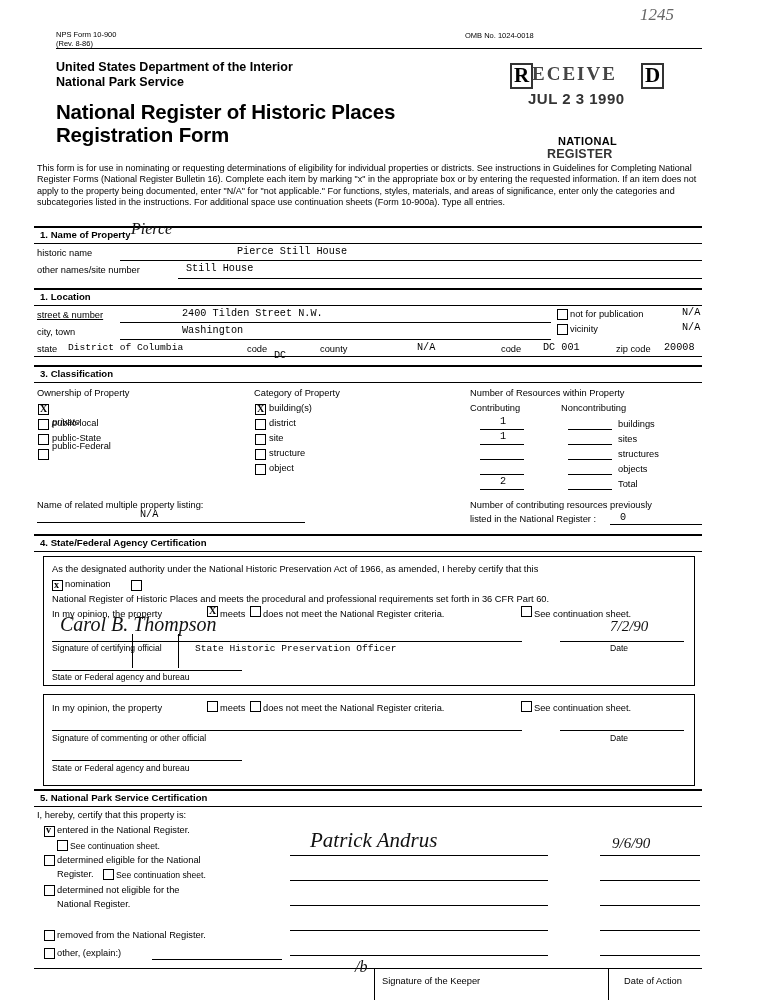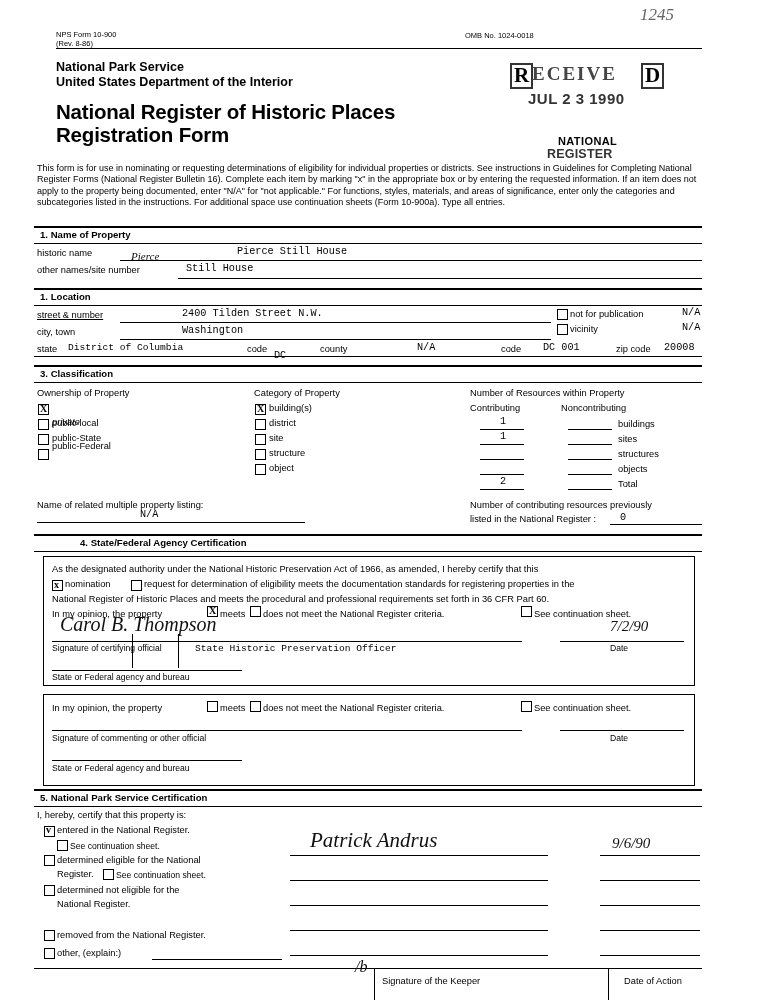--- a/index.html
+++ b/index.html
@@ -46,22 +46,22 @@
   <div class="hdr-form">
     <div>NPS Form 10-900</div>
     <div>(Rev. 8-86)</div>
   </div>
   <div class="hdr-omb">OMB No. 1024-0018</div>
   <div class="penciltop">1245</div>
 
   <div class="hrule" style="left:56px; top:48px; width:646px; height:1px;"></div>
 
   <div class="dept">
+    <div>United States Department of the Interior</div>
     <div>National Park Service</div>
-    <div>United States Department of the Interior</div>
   </div>
 
   <div class="bigtitle">
     <div>National Register of Historic Places</div>
     <div>Registration Form</div>
   </div>
 
   <div class="stamp">
     <div class="stamp-box stamp-r">R</div>
     <div class="stamp-word">ECEIVE</div>
@@ -71,21 +71,21 @@
   <div class="stamp-natl">NATIONAL</div>
   <div class="stamp-reg">REGISTER</div>
 
   <div class="instr">This form is for use in nominating or requesting determinations of eligibility for individual properties or districts. See instructions in Guidelines for Completing National Register Forms (National Register Bulletin 16). Complete each item by marking "x" in the appropriate box or by entering the requested information. If an item does not apply to the property being documented, enter "N/A" for "not applicable." For functions, styles, materials, and areas of significance, enter only the categories and subcategories listed in the instructions. For additional space use continuation sheets (Form 10-900a). Type all entries.</div>
 
   <div class="secbar" style="top:226px;"></div>
   <div class="secttl" style="left:40px; top:229px;">1.  Name of Property</div>
   <div class="hrule" style="left:34px; top:243px; width:668px; height:1px;"></div>
 
   <div class="lbl" style="left:37px; top:248px;">historic name</div>
-  <div class="hand" style="left:131px; top:250px; font-size:11px;">Pierce</div>
+  <div class="hand" style="left:131px; top:220px; font-size:16px;">Pierce</div>
   <div class="val" style="left:190px; top:246px;padding-left:47px;">Pierce Still House</div>
   <div class="ul" style="left:120px; top:260px; width:582px;"></div>
 
   <div class="lbl" style="left:37px; top:265px;">other names/site number</div>
   <div class="val" style="left:186px; top:263px;">Still House</div>
   <div class="ul" style="left:178px; top:278px; width:524px;"></div>
 
   <div class="secbar" style="top:288px;"></div>
   <div class="secttl" style="left:40px; top:291px;">1.  Location</div>
   <div class="hrule" style="left:34px; top:305px; width:668px; height:1px;"></div>
@@ -184,31 +184,30 @@
   <div class="lbl" style="left:37px; top:500px;">Name of related multiple property listing:</div>
   <div class="val" style="left:140px; top:509px;">N/A</div>
   <div class="ul" style="left:37px; top:522px; width:268px;"></div>
 
   <div class="lbl" style="left:470px; top:500px;">Number of contributing resources previously</div>
   <div class="lbl" style="left:470px; top:514px;">listed in the National Register :</div>
   <div class="val" style="left:620px; top:512px;">0</div>
   <div class="ul" style="left:610px; top:524px; width:92px;"></div>
 
   <div class="secbar" style="top:534px;"></div>
-  <div class="secttl" style="left:40px; top:537px;margin-left:40px;">4.   State/Federal Agency Certification</div>
+  <div class="secttl" style="left:40px; top:537px;">4.   State/Federal Agency Certification</div>
   <div class="hrule" style="left:34px; top:551px; width:668px; height:1px;"></div>
 
   <div class="cert-box" style="left:43px; top:556px; width:650px; height:128px;"></div>
   <div class="lbl" style="left:52px; top:564px;">As the designated authority under the National Historic Preservation Act of 1966, as amended, I hereby certify that this</div>
 
   <div class="box" style="left:52px; top:580px;"></div>
   <div class="chk" style="left:54px; top:580px;">x</div>
   <div class="lbl" style="left:65px; top:579px;">nomination</div>
   <div class="box" style="left:131px; top:580px;"></div>
-  <div class="lbl" style="left:144px; top:579px;">request for determination of eligibility meets the documentation standards for registering properties in the</div>
 
   <div class="lbl" style="left:52px; top:594px;">National Register of Historic Places and meets the procedural and professional requirements set forth in 36 CFR Part 60.</div>
 
   <div class="lbl" style="left:52px; top:609px;">In my opinion, the property</div>
   <div class="box" style="left:207px; top:606px;"></div>
   <div class="chk" style="left:209px; top:606px;">X</div>
   <div class="lbl" style="left:220px; top:609px;">meets</div>
   <div class="box" style="left:250px; top:606px;"></div>
   <div class="lbl" style="left:263px; top:609px;">does not meet the National Register criteria.</div>
   <div class="box" style="left:521px; top:606px;"></div>

